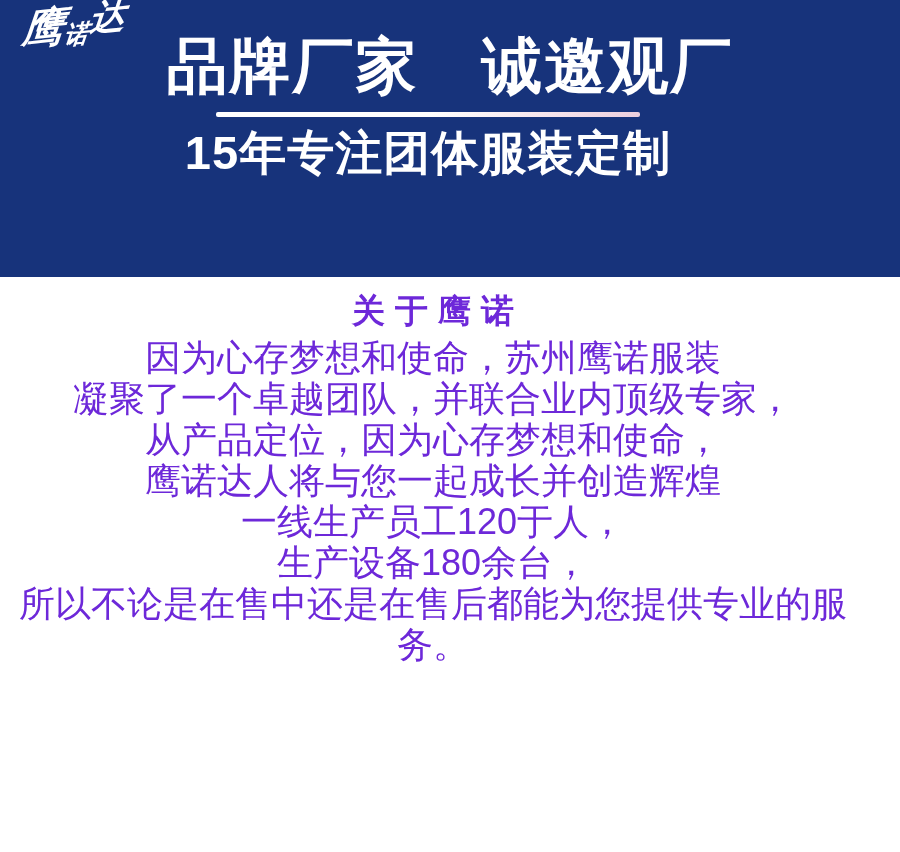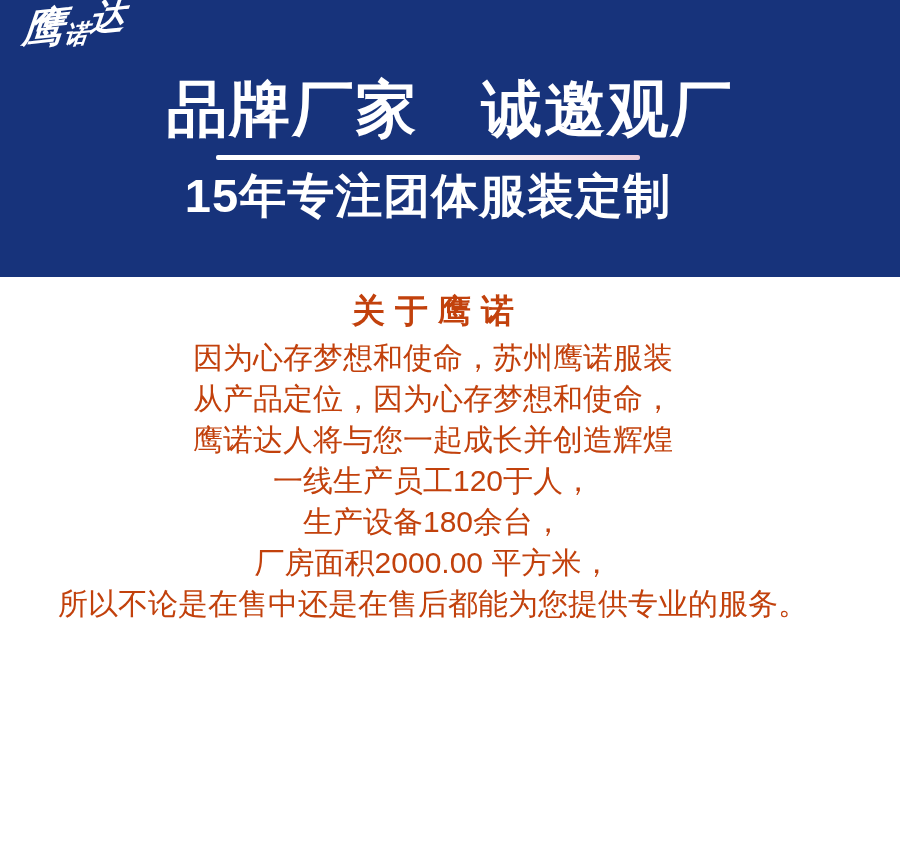--- a/index.html
+++ b/index.html
@@ -40,21 +40,21 @@
   .logo span {
     display: inline-block;
     transform: skewX(-12deg);
   }
   .logo .c0 { font-size: 42px; }
   .logo .c1 { font-size: 25px; transform: skewX(-12deg) translateY(4px); }
   .logo .c2 { font-size: 36px; transform: skewX(-12deg) translateY(-7px); }
 
   .banner-title {
     margin: 0;
-    padding-top: 76px;
+    padding-top: 33px;
     font-size: 61px;
     font-weight: bold;
     letter-spacing: 2px;
     line-height: 1.1;
     white-space: pre;
   }
   .divider {
     width: 424px;
     height: 5px;
     margin: 12px auto 0;
@@ -69,36 +69,36 @@
     letter-spacing: 1px;
     line-height: 1.05;
     transform: translateX(-22px);
   }
 
   
   .about {
     box-sizing: border-box;
     padding: 13px 34px 0 0;
     text-align: center;
-    color: #c2410c;
+    color: #6d28d9;
   }
   .about-heading {
     margin: 0;
     font-size: 33px;
     font-weight: bold;
     letter-spacing: 10px;
     text-indent: 10px;
     line-height: 42px;
   }
   .about-lines {
     margin-top: 5px;
   }
   .about-lines p {
     margin: 0;
-    font-size: 30px;
+    font-size: 36px;
     line-height: 41px;
     font-weight: 400;
   }
 </style>
 </head>
 <body>
 
 <div class="page">
 
   <header class="banner">
@@ -107,22 +107,22 @@
     </div>
     <h1 class="banner-title">品牌厂家　诚邀观厂</h1>
     <div class="divider"></div>
     <h2 class="banner-subtitle">15年专注团体服装定制</h2>
   </header>
 
   <section class="about">
     <h3 class="about-heading">关于鹰诺</h3>
     <div class="about-lines">
       <p>因为心存梦想和使命，苏州鹰诺服装</p>
+      <p>凝聚了一个卓越团队，并联合业内顶级专家，</p>
       <p>从产品定位，因为心存梦想和使命，</p>
       <p>鹰诺达人将与您一起成长并创造辉煌</p>
       <p>一线生产员工120于人，</p>
       <p>生产设备180余台，</p>
-      <p>厂房面积2000.00 平方米，</p>
       <p>所以不论是在售中还是在售后都能为您提供专业的服务。</p>
     </div>
   </section>
 
 </div>
 
 </body></html>

